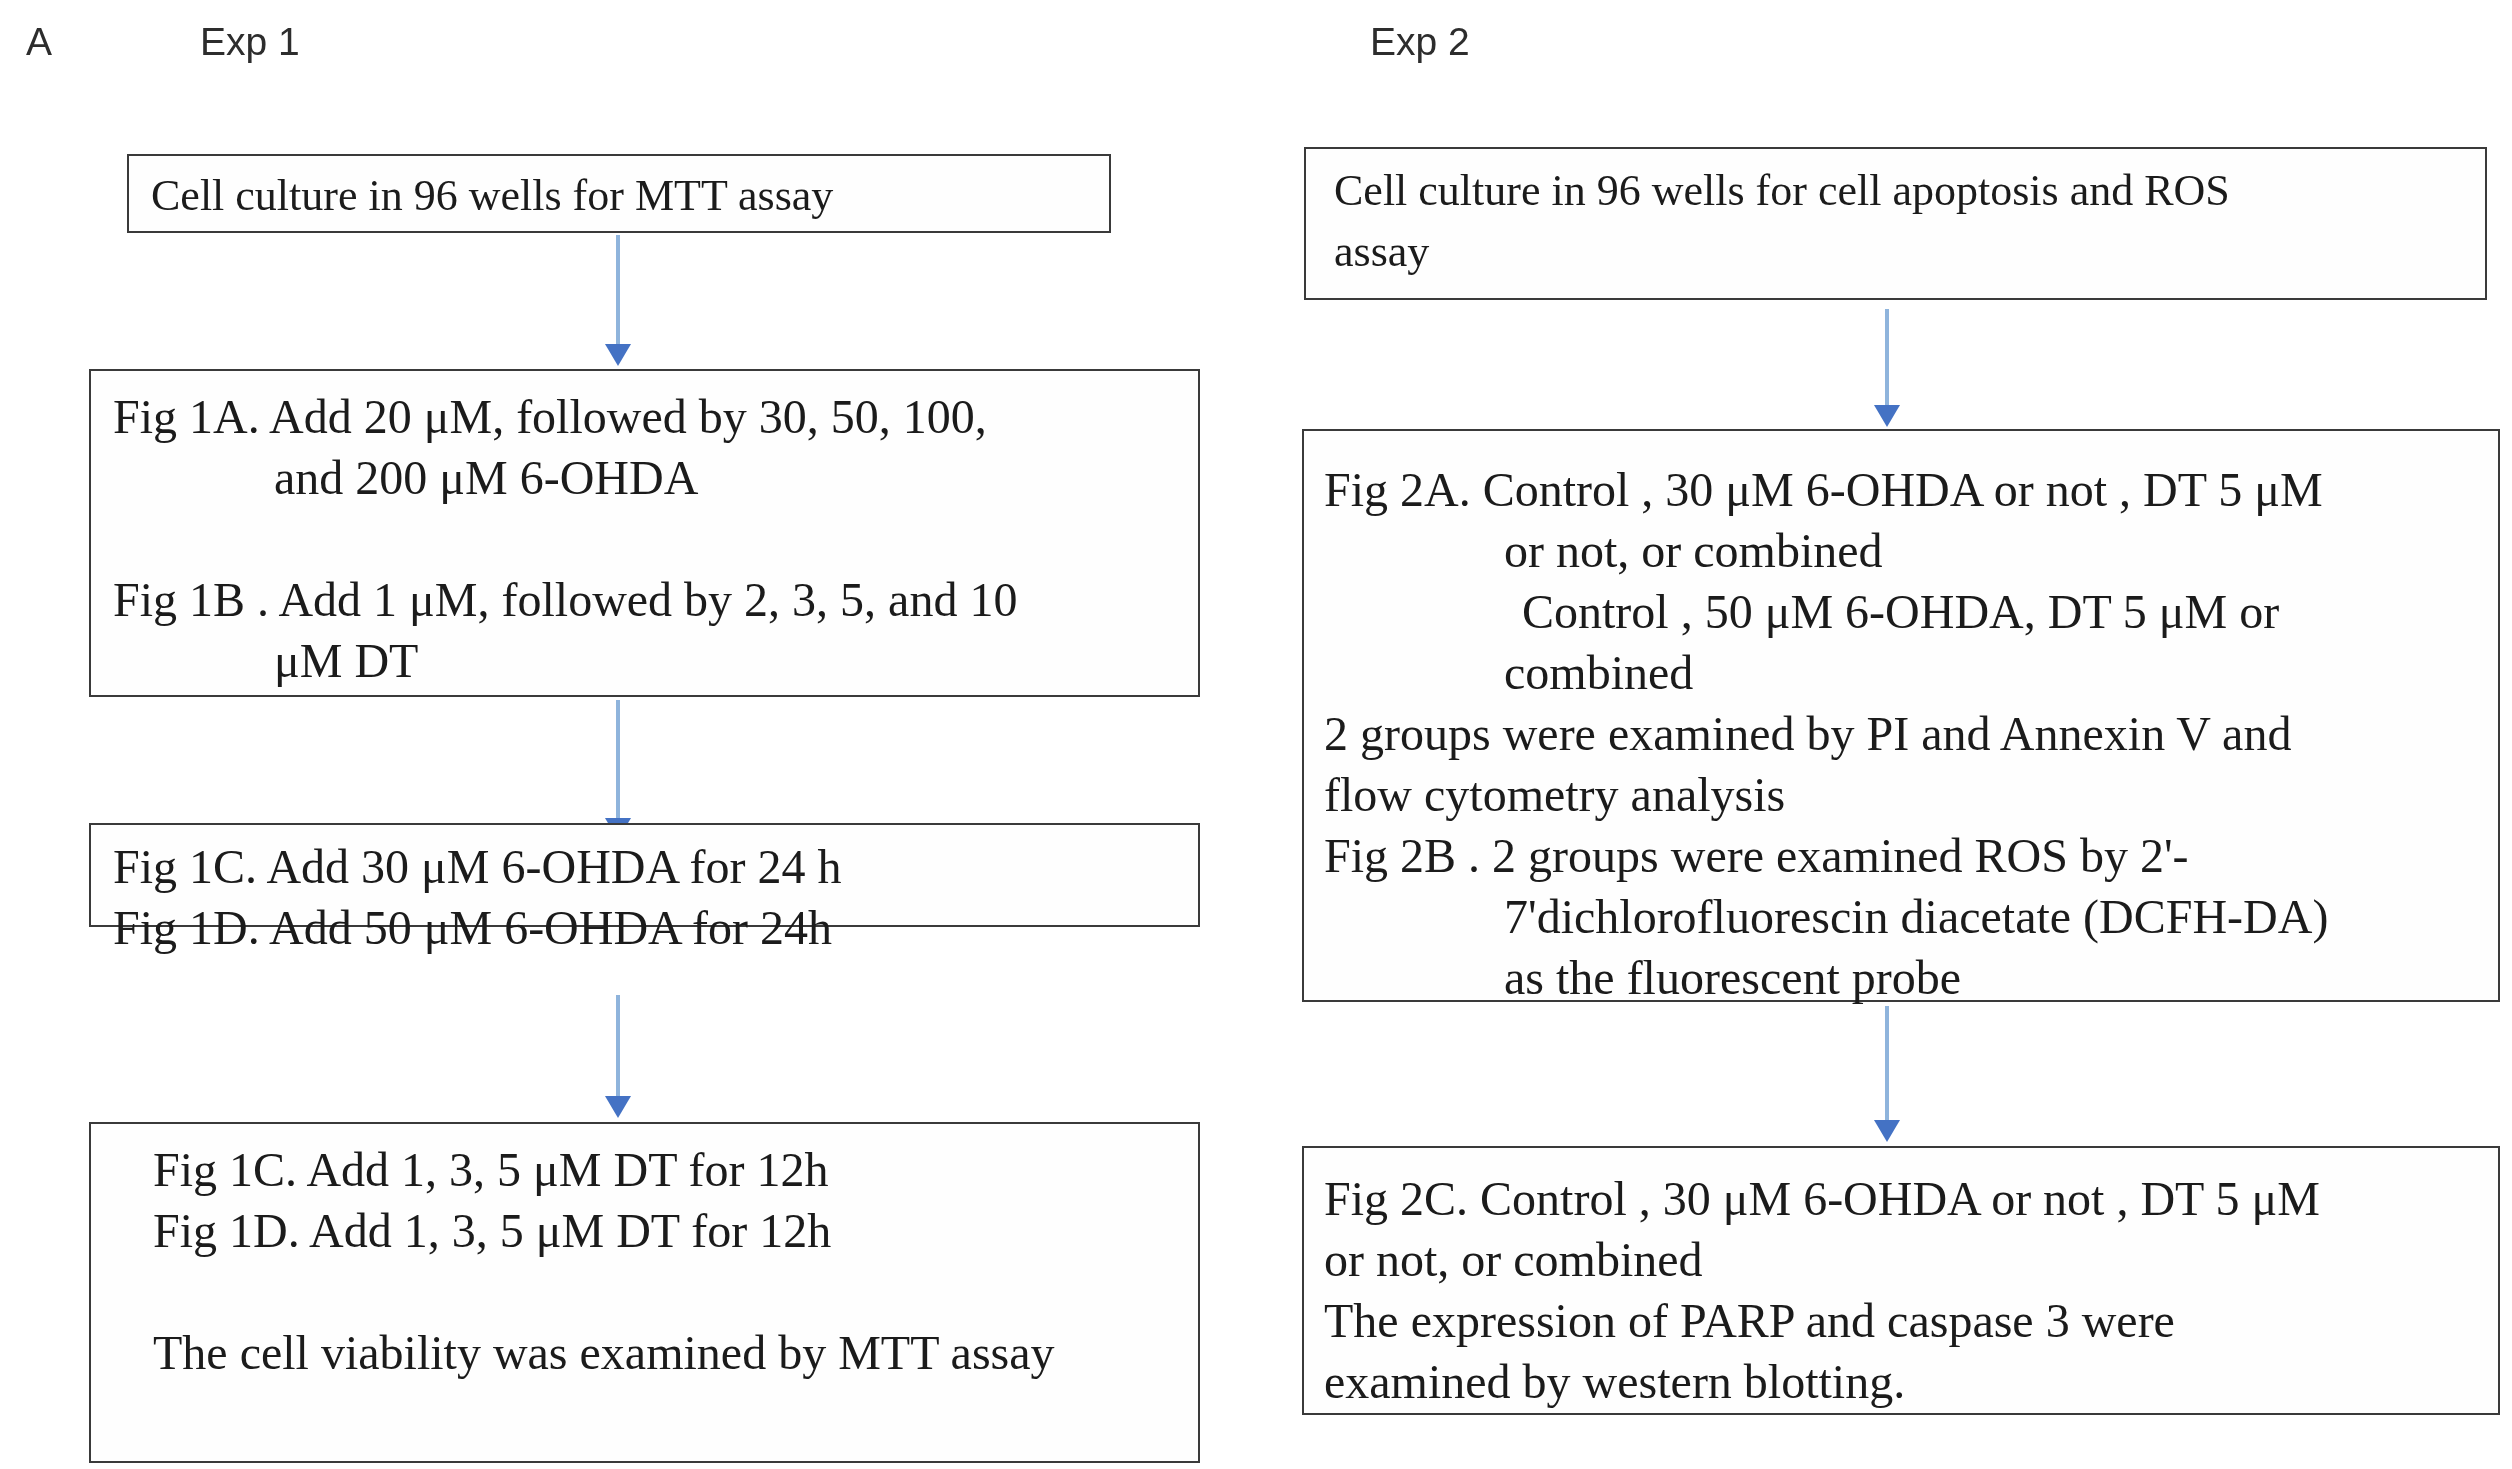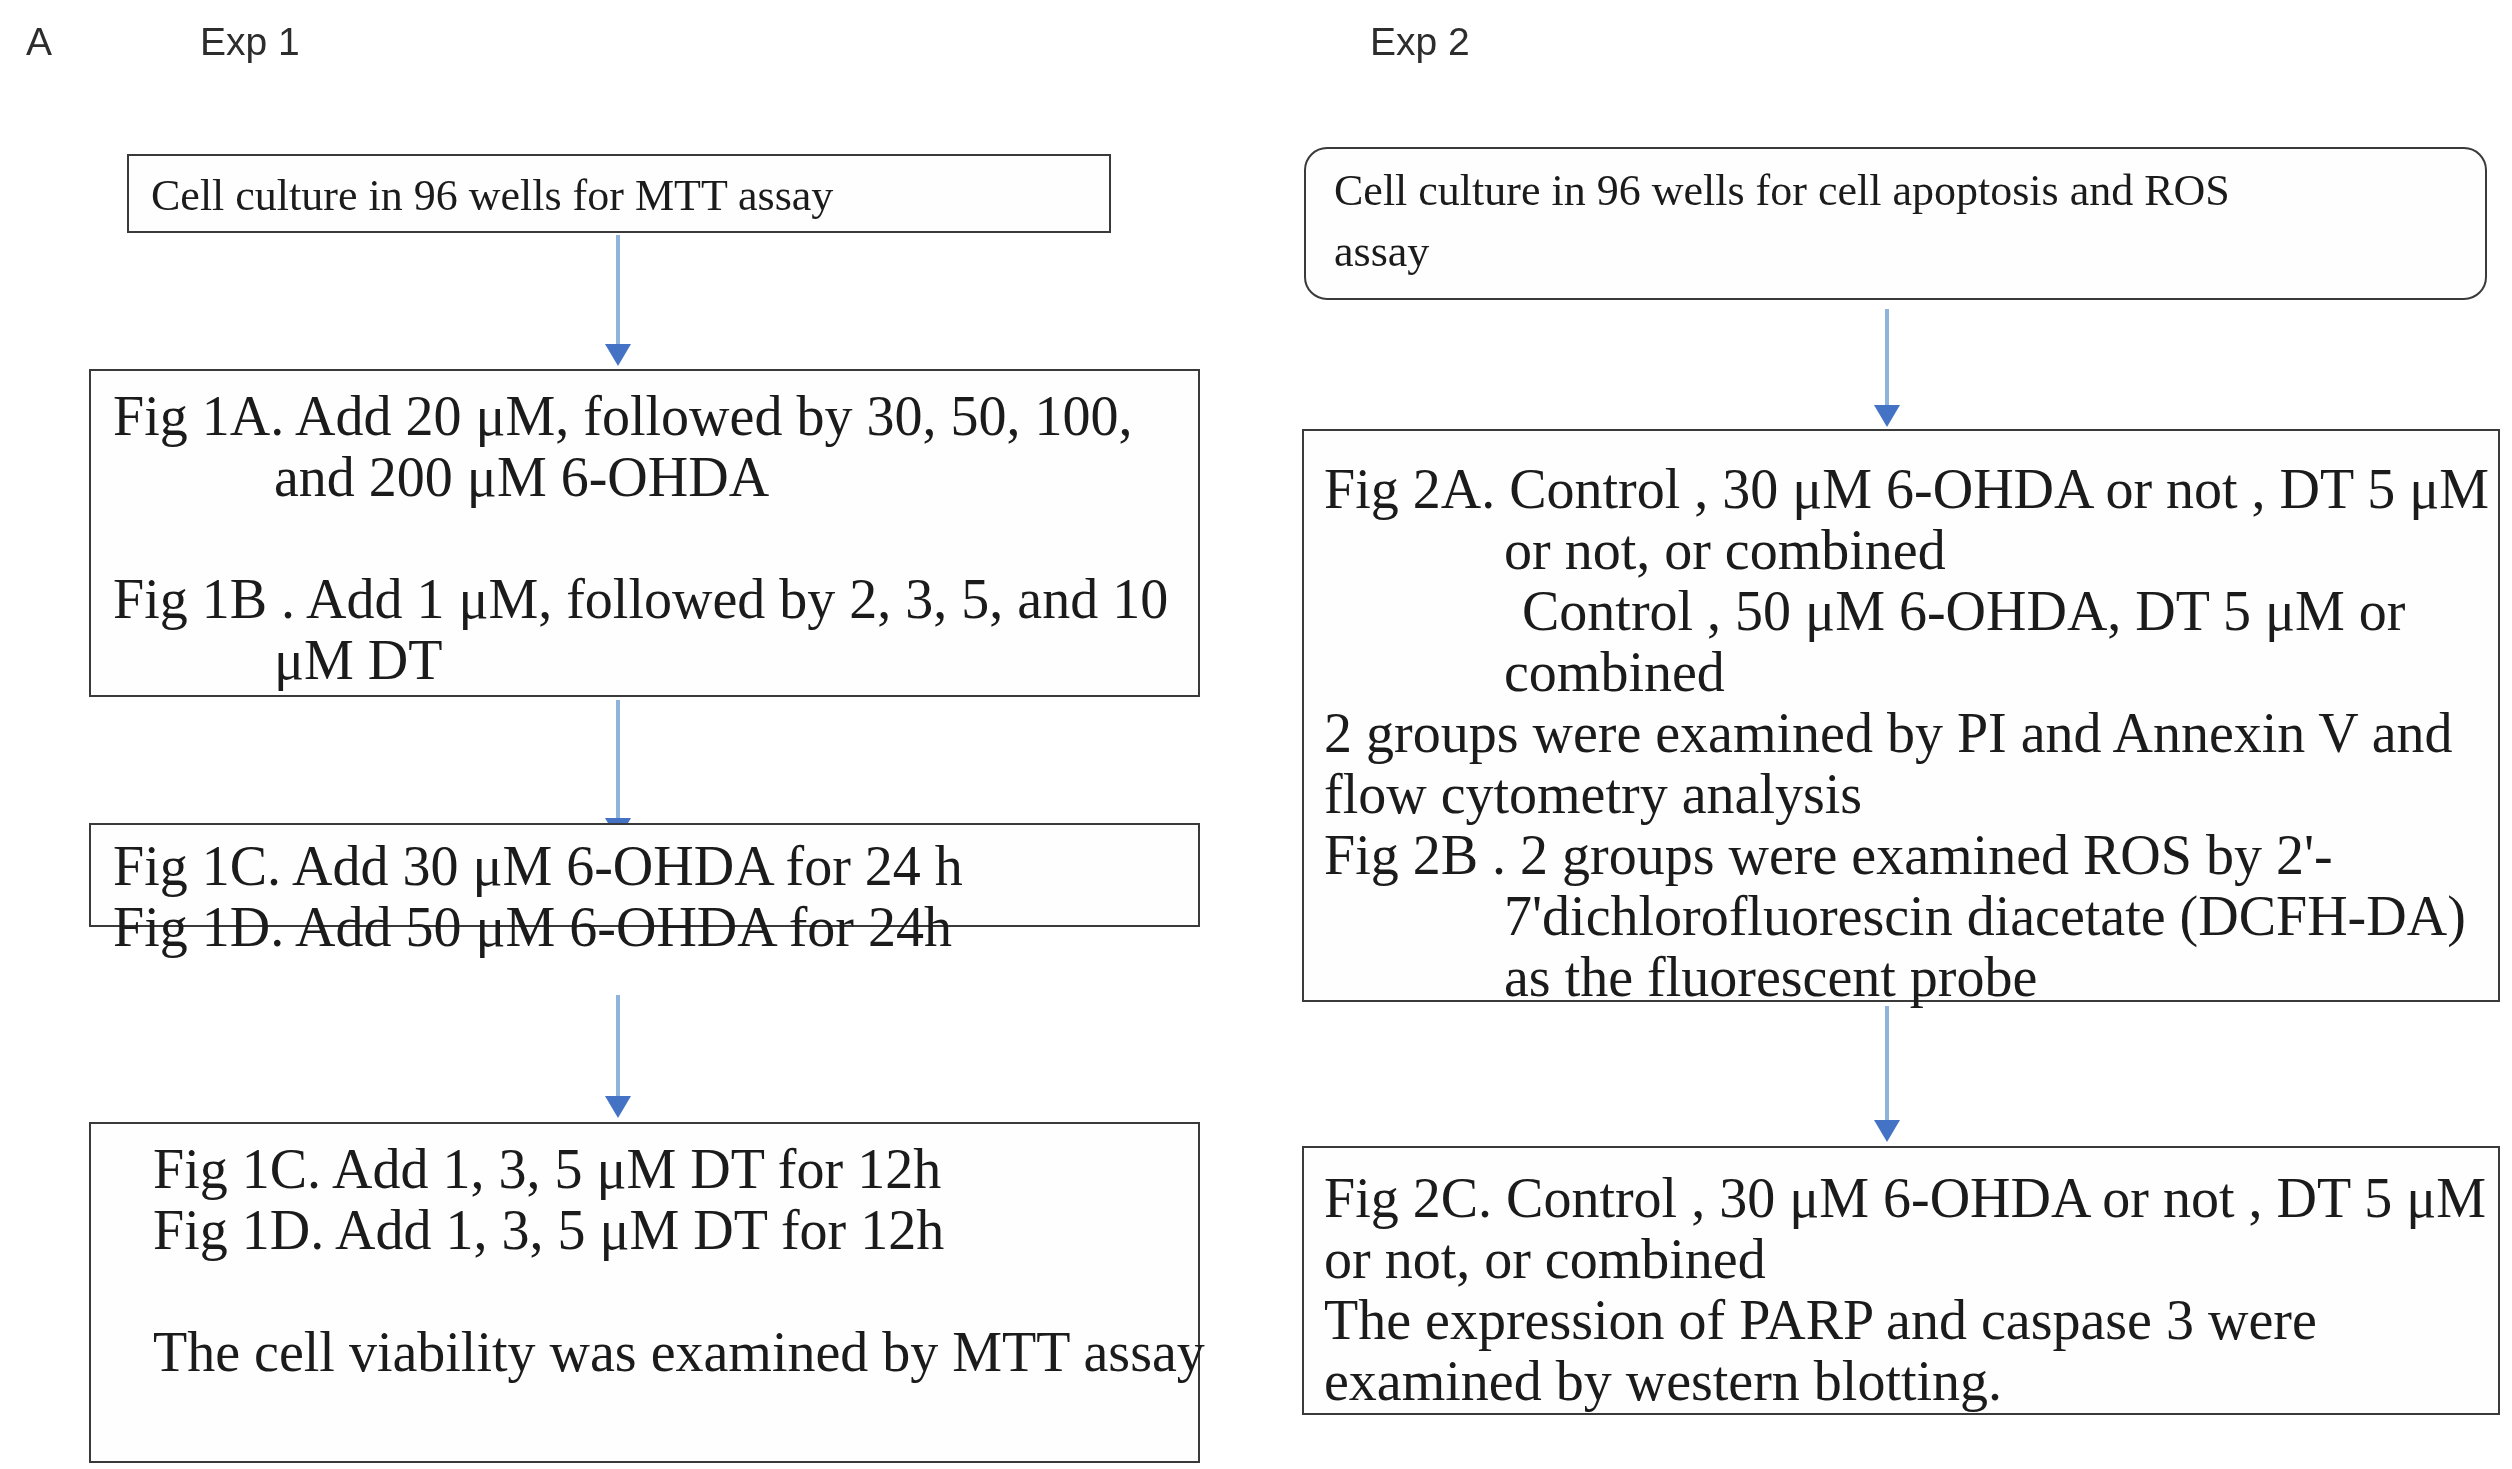--- a/index.html
+++ b/index.html
@@ -17,21 +17,21 @@
     font-family: "Liberation Sans", "DejaVu Sans", sans-serif;
     font-size: 39px;
     color: #2d2d2d;
     white-space: nowrap;
   }
   .flow-box {
     position: absolute;
     border: 2.8px solid var(--box-border, #3a3a3a);
     background: #fefefe;
     box-sizing: border-box;
-    font-size: 56px;
+    font-size: 48px;
     line-height: 61px;
   }
   .flow-box .pad { padding: 14.7px 22px; }
   .line { white-space: nowrap; }
   .ind  { padding-left: 161px; }
   .ind2 { padding-left: 180px; }
   .blank { height: 61px; }
   .center { white-space: normal; }
   .big { font-size: 44px; }
   
@@ -103,21 +103,21 @@
 
   <div class="flow-box" style="left:89px; top:1122px; width:1111px; height:341px;padding-left:40px;">
     <div class="pad">
       <div class="line">Fig 1C. Add  1, 3, 5 μM DT for 12h</div>
       <div class="line">Fig 1D. Add  1, 3, 5 μM DT for 12h</div>
       <div class="blank"></div>
       <div class="line">The cell viability  was examined by MTT assay</div>
     </div>
   </div>
 
-  <div class="flow-box big" style="left:1304px; top:147px; width:1183px; height:153px;border-radius:23px;">
+  <div class="flow-box big" style="left:1304px; top:147px; width:1183px; height:153px;">
     <div class="pad" style="padding:11px 28px;">
       <div class="line center">Cell culture in 96 wells for cell apoptosis and ROS</div>
       <div class="line center">assay</div>
     </div>
   </div>
 
   <div class="arrow" style="left:1873px; top:309px; height:118px;">
     <div class="stem"></div>
     <div class="head"></div>
   </div>

